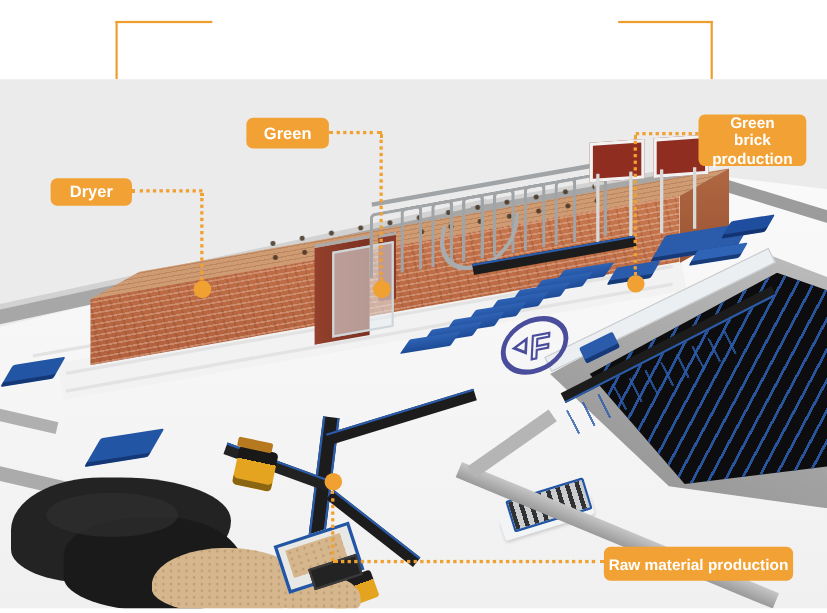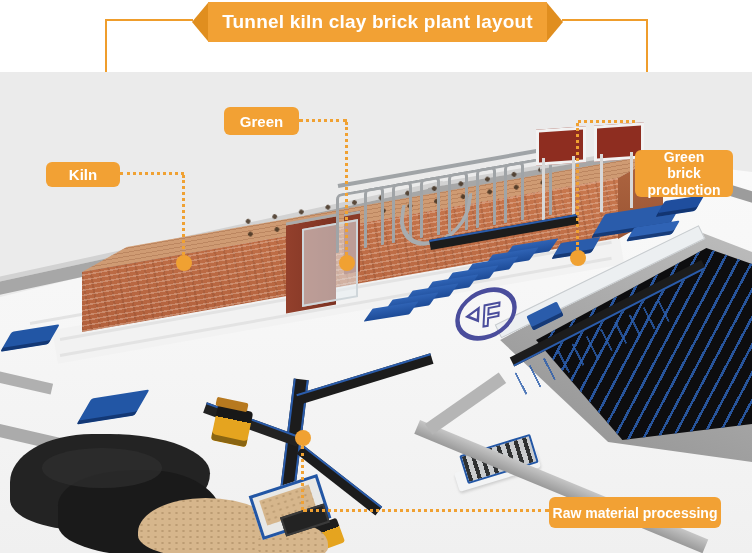--- a/index.html
+++ b/index.html
@@ -93,24 +93,20 @@
 </head>
 <body>
 
 <div class="stage">
 
   <div class="bracket" style="left:105px;top:19px;width:88px;height:2px;"></div>
   <div class="bracket" style="left:105px;top:19px;width:2px;height:53px;"></div>
   <div class="bracket" style="left:562px;top:19px;width:86px;height:2px;"></div>
   <div class="bracket" style="left:646px;top:19px;width:2px;height:53px;"></div>
 
-  <div class="banner">
-    <div class="banner-inner"></div>
-    <div class="banner-title">Tunnel kiln clay brick plant layout</div>
-  </div>
 
   <div class="scene">
     <div class="pad"></div>
 
     <div class="curb" style="left:-12px;top:207px;width:465px;height:5px;transform:rotate(-12.2deg);"></div>
     <div class="road" style="left:-12px;top:212px;width:465px;height:13px;transform:rotate(-12.2deg);"></div>
     <div class="curb" style="left:428px;top:112px;width:215px;height:4px;transform:rotate(-9.5deg);"></div>
     <div class="road" style="left:428px;top:116px;width:215px;height:11px;transform:rotate(-9.5deg);"></div>
     <div class="road" style="left:637px;top:84px;width:130px;height:11px;transform:rotate(17deg);background:#9c9c9c;"></div>
     <div class="road" style="left:-30px;top:345px;width:215px;height:13px;transform:rotate(13deg);background:#ababab;"></div>
@@ -200,37 +196,37 @@
     <div class="sand" style="position:absolute;left:262px;top:420px;width:52px;height:26px;transform:rotate(-18deg);"></div>
     <div style="position:absolute;left:282px;top:438px;width:42px;height:16px;transform:rotate(-18deg);background:#232323;border:2px solid #3a3a3a;"></div>
 
     <div class="graywall" style="left:420px;top:348px;width:312px;height:15px;transform:rotate(22.5deg);"></div>
     <div class="graywall" style="left:425px;top:352px;width:90px;height:13px;transform:rotate(-35deg);background:#b5b5b5;"></div>
 
     <div class="dl-h" style="left:120px;top:100px;width:64px;"></div>
     <div class="dl-v" style="left:182px;top:103px;height:80px;"></div>
     <div class="dot" style="left:176px;top:183px;"></div>
     <div class="callout-label" style="left:46px;top:90px;width:74px;height:25px;font-size:15px;">
-      <span>Kiln</span>
+      <span>Dryer</span>
     </div>
 
     <div class="dl-h" style="left:299px;top:47px;width:48px;"></div>
     <div class="dl-v" style="left:345px;top:50px;height:133px;"></div>
     <div class="dot" style="left:339px;top:183px;"></div>
     <div class="callout-label" style="left:224px;top:35px;width:75px;height:28px;font-size:15px;">
       <span>Green</span>
     </div>
 
     <div class="dl-h" style="left:578px;top:48px;width:57px;"></div>
     <div class="dl-v" style="left:576px;top:51px;height:127px;"></div>
     <div class="dot" style="left:570px;top:178px;"></div>
-    <div class="callout-label" style="left:635px;top:32px;width:98px;height:47px;font-size:14px;line-height:1.15;padding:20px;box-sizing:border-box;margin-top:46px;">
+    <div class="callout-label" style="left:635px;top:32px;width:98px;height:47px;font-size:14px;line-height:1.15;padding:20px;box-sizing:border-box;">
       <span>Green brick production</span>
     </div>
 
     <div class="dl-v" style="left:301px;top:374px;height:64px;"></div>
     <div class="dl-h" style="left:303px;top:437px;width:246px;"></div>
     <div class="dot" style="left:295px;top:358px;"></div>
     <div class="callout-label" style="left:549px;top:425px;width:172px;height:31px;font-size:14px;white-space:nowrap;">
-      <span>Raw material processing</span>
+      <span>Raw material production</span>
     </div>
   </div>
 </div>
 
 </body></html>

